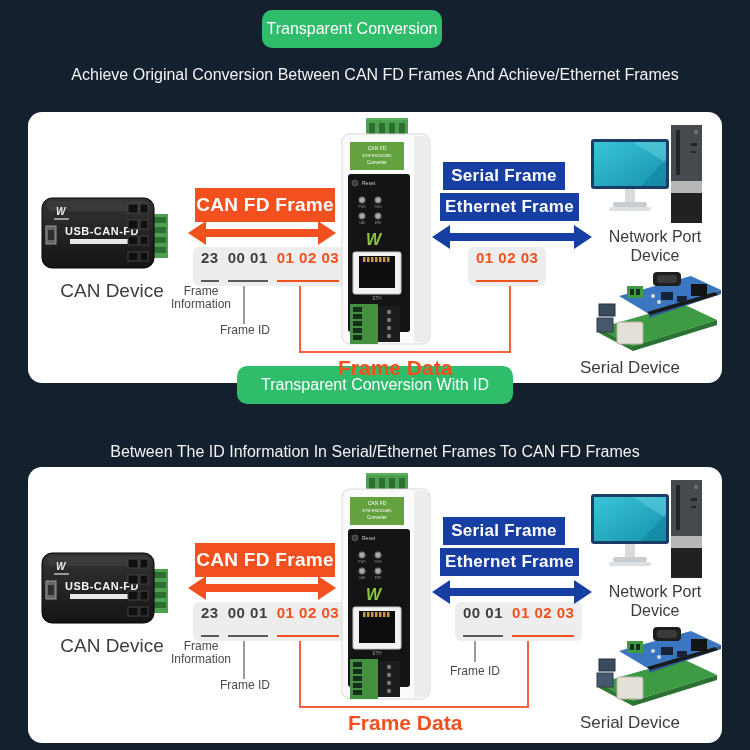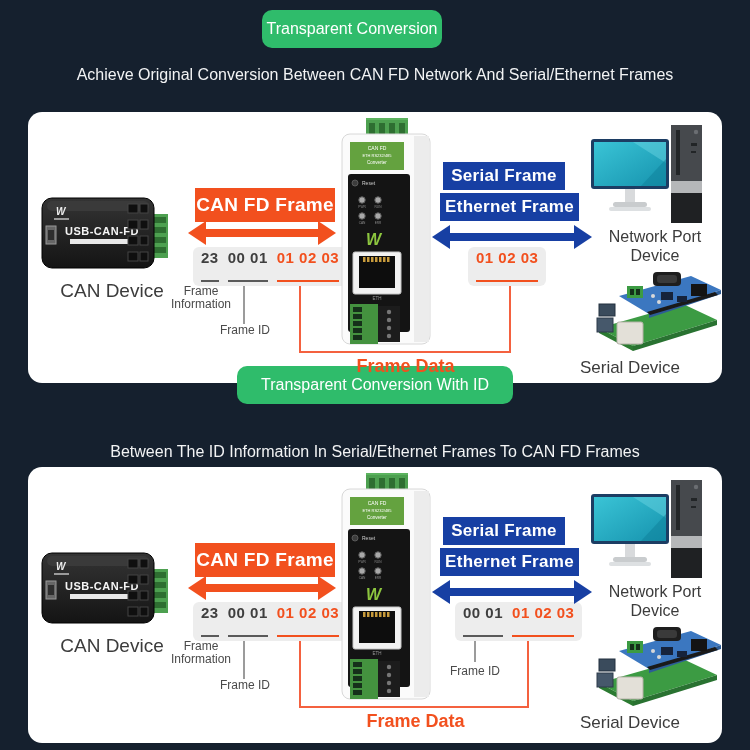--- a/index.html
+++ b/index.html
@@ -19,42 +19,42 @@
   .byteg{border-bottom:2px solid;padding-bottom:14px;letter-spacing:.5px}
   .bg-dark{color:#3F3F3F;border-color:#5A5A5A}
   .bg-org{color:#F2501E;border-color:#F2501E}
   .vline{position:absolute;width:2px;z-index:1}
   .vline.gray{background:#9B9B9B}
   .vline.red{background:#F4613F}
   .hline{position:absolute;height:2px;background:#F4613F;z-index:1}
   .ann{position:absolute;color:#4A4A4A;font-size:12px;text-align:center;line-height:1.12;z-index:2}
   .ann span{display:block}
   .devlbl{position:absolute;color:#3C3C3C;text-align:center;z-index:2}
-  .fdata{position:absolute;color:#F2501E;font-size:18px;font-weight:bold;text-align:center;z-index:2}
+  .fdata{position:absolute;color:#F2501E;font-size:21px;font-weight:bold;z-index:2}
   .dsvg{position:absolute;z-index:5}
   [data-bind]:empty{display:none}
 </style>
 </head>
 <body>
 
 <svg width="0" height="0" style="position:absolute" aria-hidden="true">
   <defs>
     <linearGradient id="gBody" x1="0" y1="0" x2="0" y2="1">
       <stop offset="0" stop-color="#343434"></stop>
         <stop offset="1" stop-color="#141414"></stop>
     </linearGradient>
     <linearGradient id="gScr" x1="0" y1="0" x2="1" y2="1">
       <stop offset="0" stop-color="#3AC4D6"></stop>
         <stop offset="1" stop-color="#1693AE"></stop>
     </linearGradient>
   </defs>
 </svg>
 
 <div class="pill" style="left:262px;top:10px;width:180px" data-bind="sections.0.pill">Transparent Conversion</div>
-<div class="subtitle" style="top:66px" data-bind="sections.0.subtitle">Achieve Original Conversion Between CAN FD Network And Serial/Ethernet Frames</div>
+<div class="subtitle" style="top:66px" data-bind="sections.0.subtitle">Achieve Original Conversion Between CAN FD Frames And Achieve/Ethernet Frames</div>
 
 <div class="panel" style="top:112px;height:271px">
 
   <svg class="dsvg" style="left:12px;top:72px" width="134" height="98" viewBox="0 0 134 98">
     <rect x="112" y="30" width="16" height="44" fill="#4DA050"></rect>
     <rect x="114" y="33" width="12" height="6" fill="#2E6E31"></rect>
     <rect x="114" y="43" width="12" height="6" fill="#2E6E31"></rect>
     <rect x="114" y="53" width="12" height="6" fill="#2E6E31"></rect>
     <rect x="114" y="63" width="12" height="6" fill="#2E6E31"></rect>
     <rect x="2" y="14" width="112" height="70" rx="10" fill="url(#gBody)" stroke="#000"></rect>

